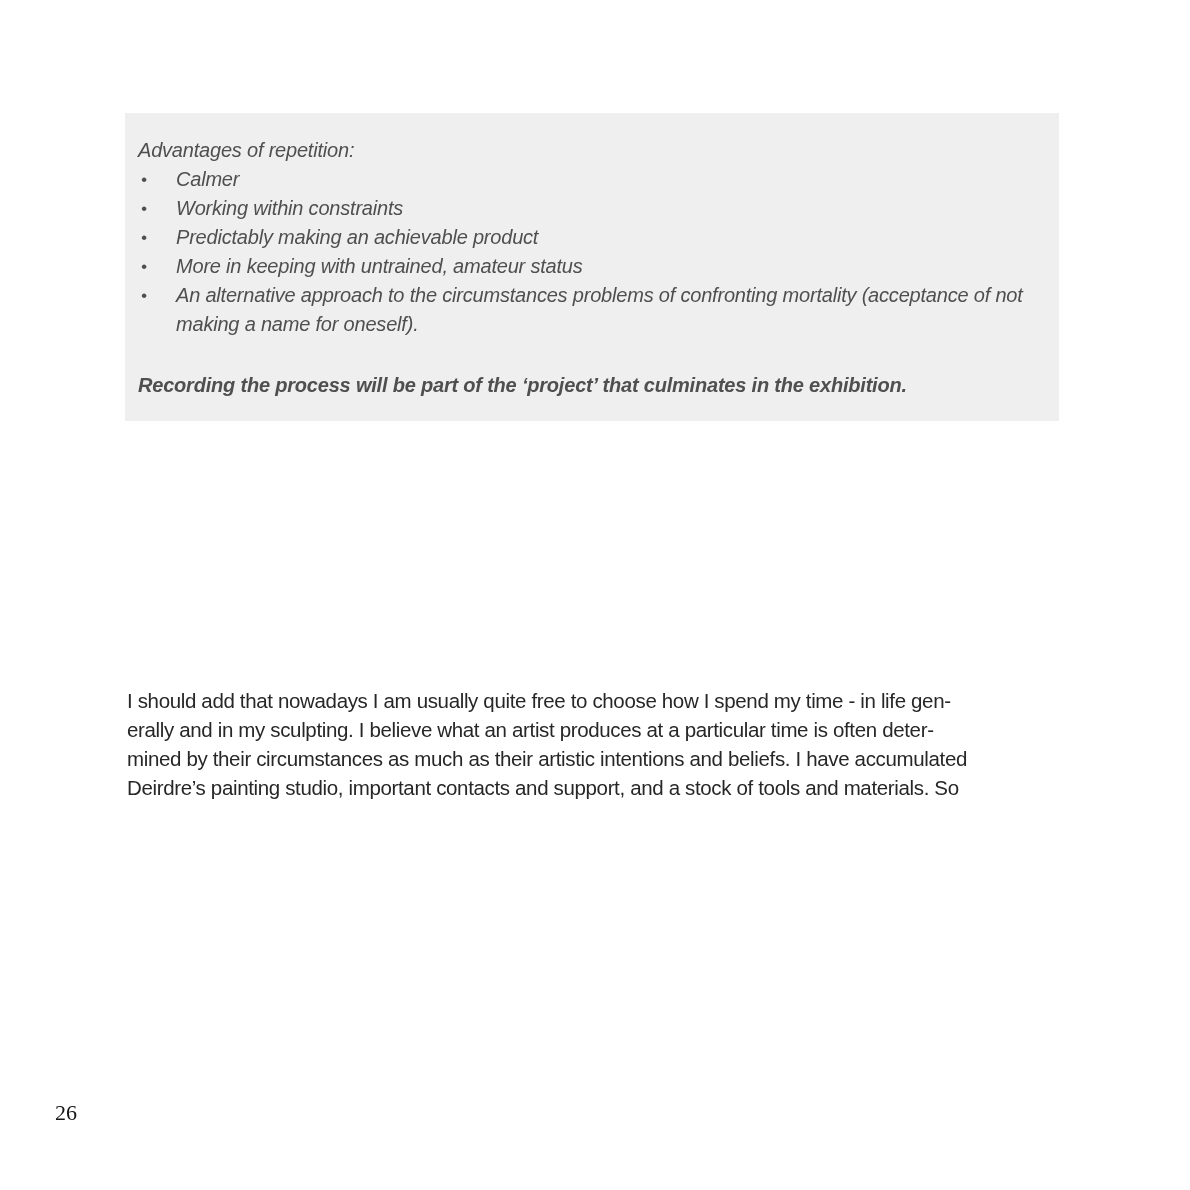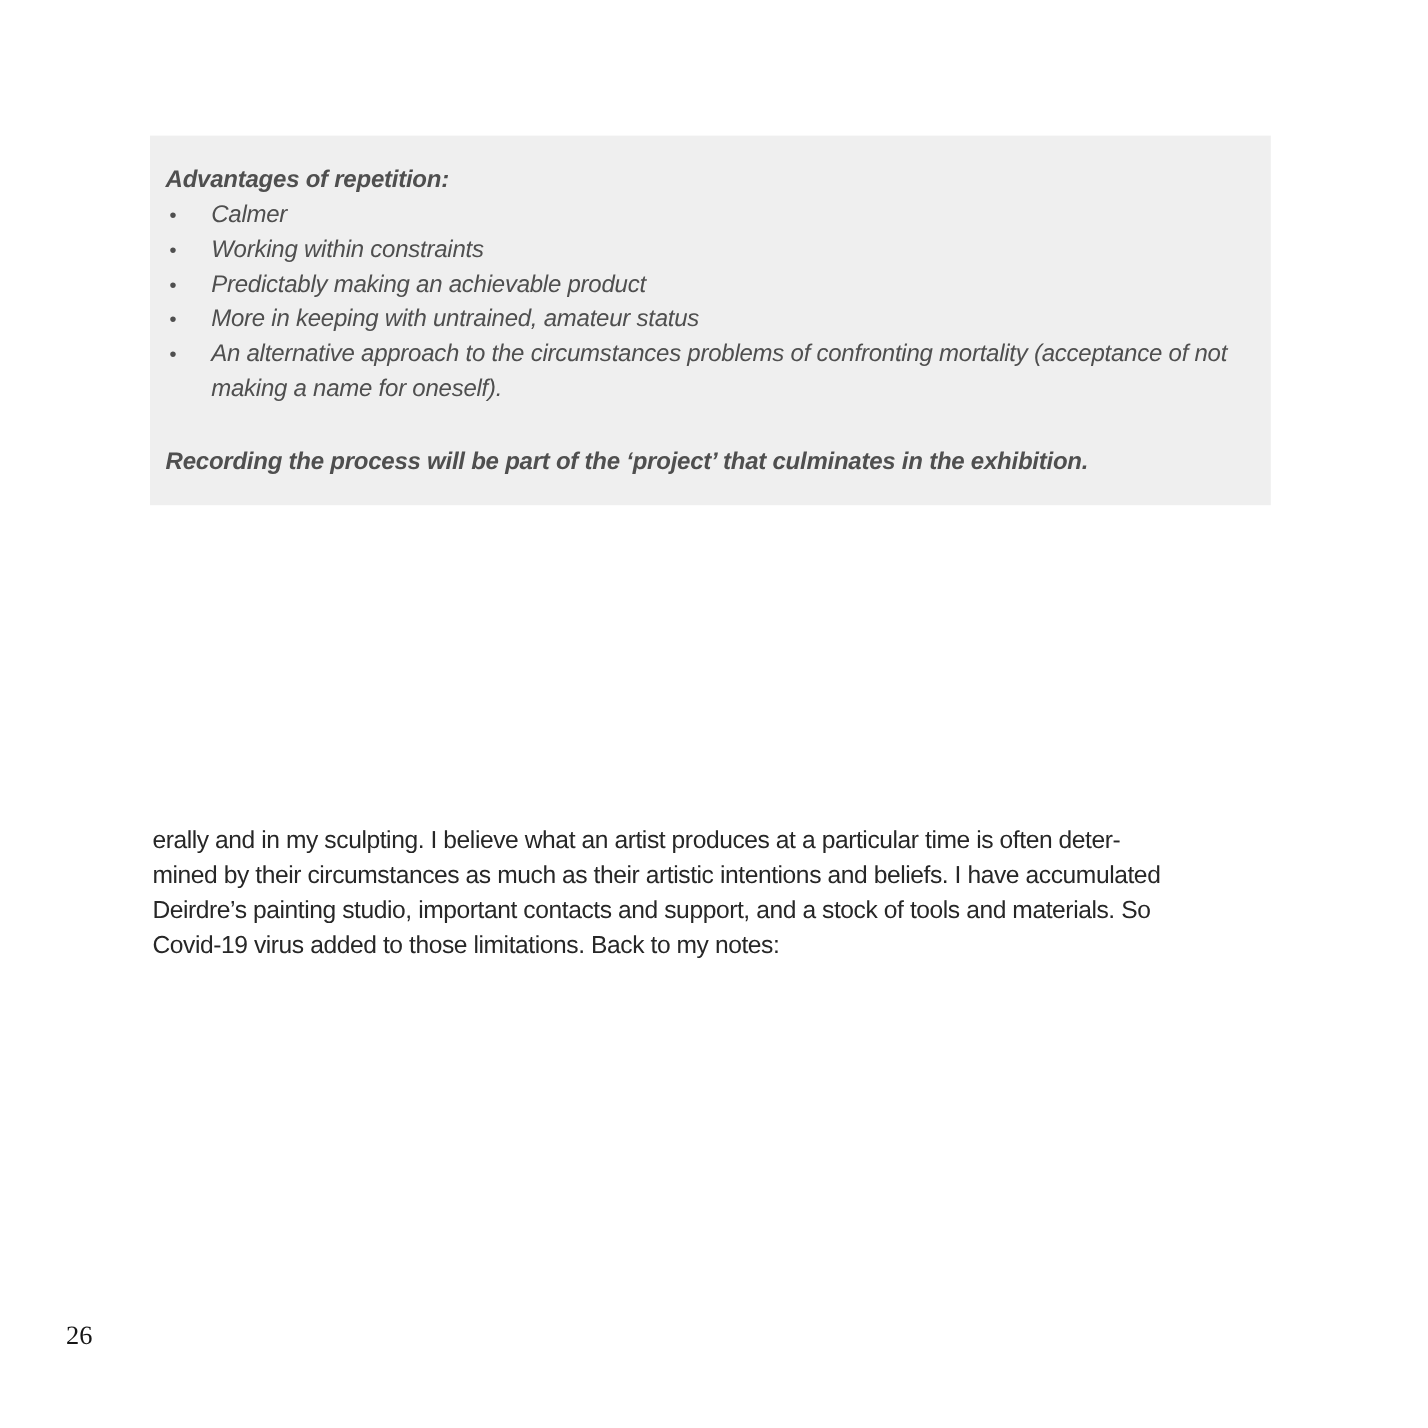--- a/index.html
+++ b/index.html
@@ -27,21 +27,20 @@
     padding: 23px 14px 20px 13px;
     font-style: italic;
     font-size: 20px;
     line-height: 29px;
     letter-spacing: -0.2px;
     color: #4f4f4f;
     overflow: hidden;
   }
   .note-heading {
     white-space: nowrap;
-    font-weight: bold;
   }
   .note-bullets {
     list-style: none;
     margin: 0;
     padding: 0;
   }
   .note-bullet {
     display: flex;
     align-items: flex-start;
   }
@@ -114,25 +113,25 @@
       <li class="note-bullet">
         <span class="marker">•</span>
         <span class="bullet-text">An alternative approach to the circumstances problems of confronting mortality (acceptance of not making a name for oneself).</span>
       </li>
     </ul>
   <div class="note-footer">Recording the process will be part of the ‘project’ that culminates in the exhibition.</div>
 </div>
 
 <div class="body-paragraph">
 
+    <div class="body-line">I should add that nowadays I am usually quite free to choose how I spend my time - in life gen-</div>
 
     <div class="body-line">erally and in my sculpting. I believe what an artist produces at a particular time is often deter-</div>
 
     <div class="body-line">mined by their circumstances as much as their artistic intentions and beliefs. I have accumulated</div>
 
 
     <div class="body-line">Deirdre’s painting studio, important contacts and support, and a stock of tools and materials. So</div>
 
 
-    <div class="body-line">Covid-19 virus added to those limitations. Back to my notes:</div>
   </div>
 
 <div class="page-number">26</div>
 
 </body></html>

